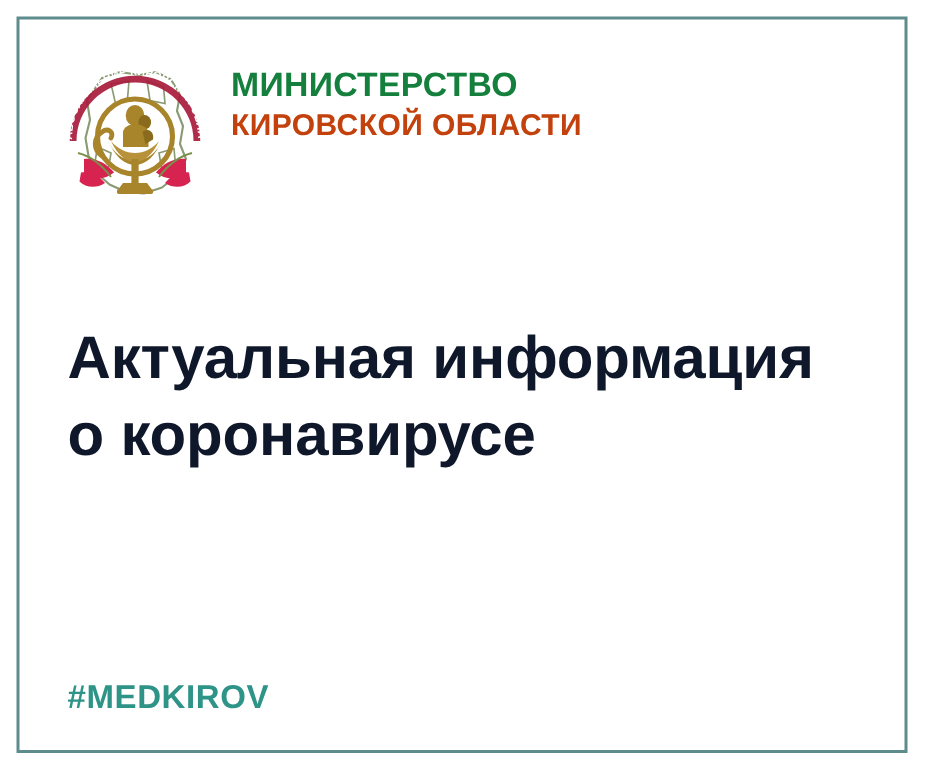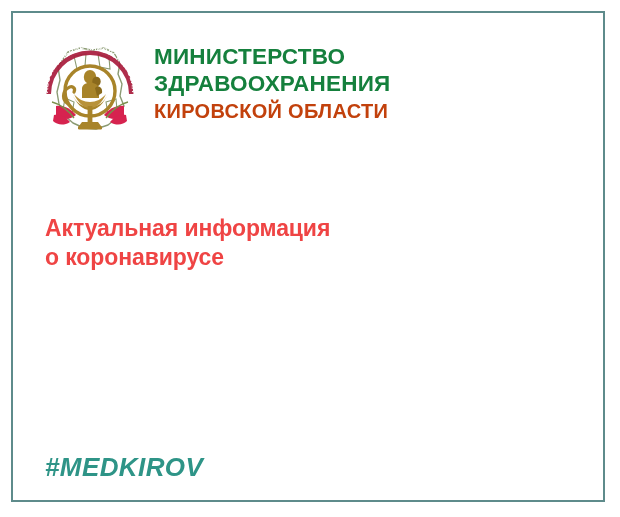--- a/index.html
+++ b/index.html
@@ -73,40 +73,39 @@
     color: #c2410c;
     white-space: nowrap;
     margin-top: 1px;
   }
 
   
   .headline {
     position: absolute;
     left: 45px;
     top: 214px;
-    font-size: 23px;
+    font-size: 40px;
     font-weight: 700;
     line-height: 1.27;
     letter-spacing: -0.1px;
-    color: #ef4444;
+    color: #0f172a;
     white-space: pre-line;
     user-select: none;
   }
 
   
   .hashtag {
     position: absolute;
     left: 45px;
     top: 452px;
-    font-size: 26px;
+    font-size: 22px;
     font-weight: 700;
     letter-spacing: 0.4px;
     color: #2e9487;
     user-select: none;
-    font-style: italic;
   }
 </style>
 </head>
 <body>
 
 <div class="card">
 
   <div class="card-frame"></div>
 
   <div class="brand">
@@ -144,21 +143,20 @@
       <path d="M16 79 C 22 78, 28 81, 32 86 C 26 90, 19 89, 15 85 Z" fill="#d6234f"></path>
       <path d="M14 66 C 22 68, 30 74, 36 82" fill="none" stroke="#7a8f4a" stroke-width="1.3"></path>
 
       <path d="M86 70 C 78 69, 71 73, 66 79 C 72 84, 80 84, 86 80 Z" fill="#d6234f"></path>
       <path d="M88 79 C 82 78, 76 81, 72 86 C 78 90, 85 89, 89 85 Z" fill="#d6234f"></path>
       <path d="M90 66 C 82 68, 74 74, 68 82" fill="none" stroke="#7a8f4a" stroke-width="1.3"></path>
     </svg>
 
     <div class="brand-text">
       <div class="brand-line1">МИНИСТЕРСТВО</div>
-      <div class="brand-line2">ЗДРАВООХРАНЕНИЯ</div>
       <div class="brand-line3">КИРОВСКОЙ ОБЛАСТИ</div>
     </div>
   </div>
 
   <div class="headline">Актуальная информация
 о коронавирусе</div>
 
   <div class="hashtag">#MEDKIROV</div>
 
 </div>

